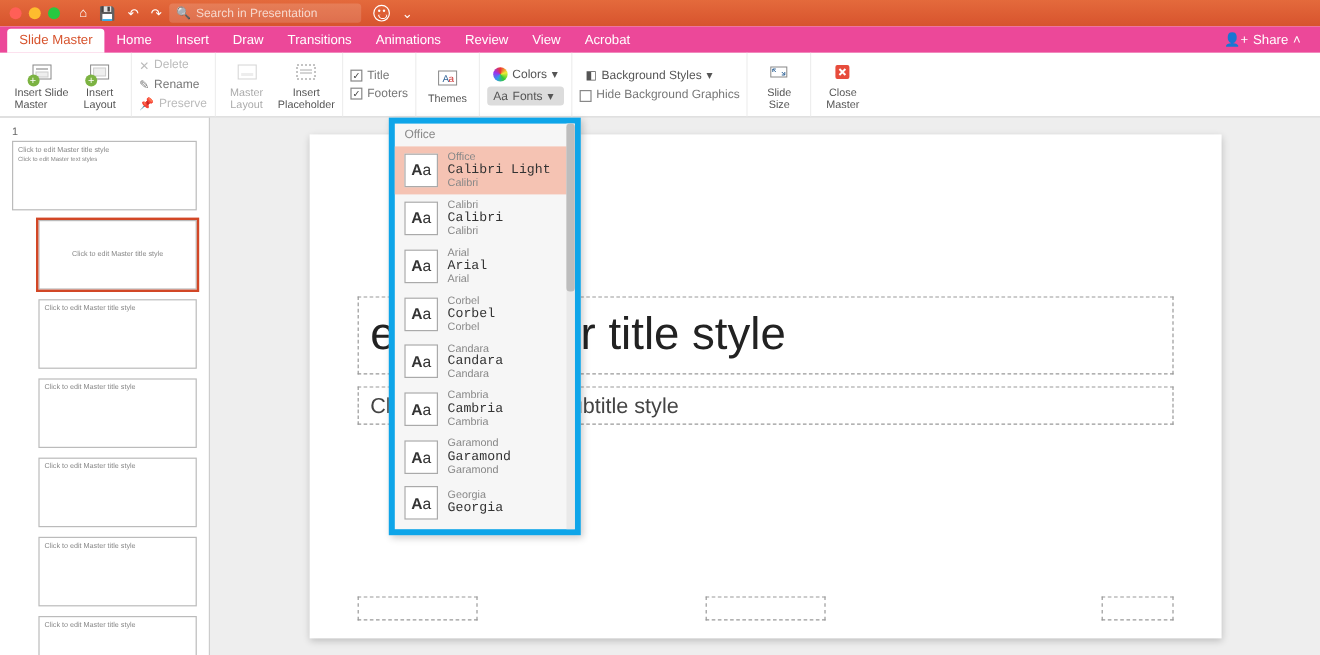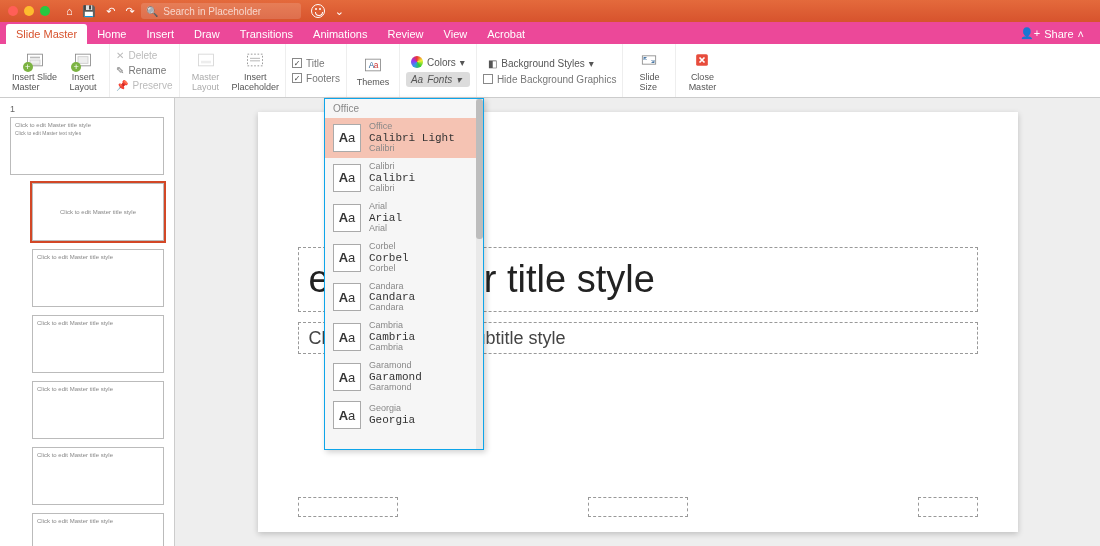--- a/index.html
+++ b/index.html
@@ -28,40 +28,40 @@
 .ribbon{height:54px;background:#fff;border-bottom:1px solid #ccc;display:flex;align-items:stretch;padding:0 6px;}
 .grp{display:flex;flex-direction:column;align-items:center;justify-content:center;padding:0 6px;border-right:1px solid #eee;}
 .grp:last-child{border-right:none;}
 .bigbtn{display:flex;flex-direction:column;align-items:center;gap:2px;font-size:9px;color:#555;min-width:40px;}
 .ico{width:20px;height:20px;display:flex;align-items:center;justify-content:center;}
 .ico svg{width:20px;height:20px;}
 .mini{font-size:10px;color:#777;display:flex;align-items:center;gap:4px;padding:1px 0;}
 .mini.dis{color:#bbb;}
 .chk{width:10px;height:10px;border:1px solid #888;display:inline-flex;align-items:center;justify-content:center;font-size:8px;color:#444;}
 .rowbtn{display:flex;align-items:flex-end;gap:4px;font-size:10px;color:#555;padding:2px 5px;border-radius:3px;}
-.rowbtn.open{background:#dcdcdc;font-style:italic;}
+.rowbtn.open{background:#dcdcdc;}
 .col-stack{display:flex;flex-direction:column;gap:2px;}
 
 
 .work{display:flex;height:448px;}
 .thumbs{width:175px;border-right:1px solid #ccc;overflow-y:auto;padding:6px 10px;font-size:7px;color:#888;}
 .num{font-size:9px;color:#666;margin-bottom:3px;}
 .th{border:1px solid #bbb;background:#fff;margin-bottom:8px;padding:4px;height:58px;position:relative;}
 .th.sub{margin-left:22px;}
 .th.sel{outline:2px solid #d24726;outline-offset:0;}
 .th .tt{font-size:6px;color:#888;}
 .canvas{flex:1;background:#eee;display:flex;align-items:center;justify-content:center;position:relative;}
 .slide{width:760px;height:420px;background:#fff;box-shadow:0 2px 6px rgba(0,0,0,.2);position:relative;}
 .ph{position:absolute;border:1px dashed #999;}
 .titlebox{left:40px;right:40px;top:135px;height:65px;font-size:38px;display:flex;align-items:center;padding-left:10px;color:#222;}
 .subbox{left:40px;right:40px;top:210px;height:32px;font-size:18px;padding-left:10px;display:flex;align-items:center;color:#444;}
 .footbox{left:40px;right:40px;bottom:15px;height:20px;}
 
 
-.dd{position:absolute;top:0;left:0;width:160px;background:#f6f6f6;border:1px solid #0ea5e9;box-shadow:2px 2px 6px rgba(0,0,0,.2);z-index:50;padding-bottom:16px;}
+.dd{position:absolute;top:0;left:0;width:160px;background:#f6f6f6;border:5px solid #0ea5e9;box-shadow:2px 2px 6px rgba(0,0,0,.2);z-index:50;padding-bottom:4px;}
 .dd-head{font-size:10px;color:#888;padding:4px 8px;}
 .dd-item{display:flex;align-items:center;gap:8px;padding:4px 8px;cursor:pointer;}
 .dd-item.sel{background:#f5c3b3;}
 .aa{width:28px;height:28px;border:1px solid #aaa;background:#fff;display:flex;align-items:center;justify-content:center;font-size:13px;color:#333;}
 .aa .b{font-weight:600;}
 .finfo{display:flex;flex-direction:column;line-height:1.1;}
 .fhead{font-size:9px;color:#888;}
 .fmain{font-size:11px;color:#333;font-family:Liberation Mono, monospace;}
 .fsub{font-size:9px;color:#888;}
 .dd-wrap{position:absolute;left:324px;top:98px;}
@@ -79,21 +79,21 @@
   <div class="dot dg"></div>
   <div class="mac-icons">
     <span>⌂</span>
     <span>💾</span>
     <span>↶</span>
     <span>↷</span>
   </div>
   <div class="mac-right">
     <div class="search">
       <span>🔍</span>
-      <span style="opacity:.7">Search in Placeholder</span>
+      <span style="opacity:.7">Search in Presentation</span>
     </div>
     <div class="smile"></div>
     <span>⌄</span>
   </div>
 </div>
 
 <div class="tabs">
   <div class="tab active">Slide Master</div>
   <div class="tab">Home</div>
   <div class="tab">Insert</div>
@@ -232,21 +232,21 @@
     </div>
   </div>
   <div class="grp">
     <div class="bigbtn">
       <div class="ico">
           <svg viewBox="0 0 24 24">
             <rect x="4" y="7" width="16" height="10" fill="#fff" stroke="#888"></rect>
             <path d="M6 9l3 3M6 9l0 3M6 9l3 0M18 15l-3-3M18 15l0-3M18 15l-3 0" stroke="#369" fill="none"></path>
           </svg>
         </div>
-      <span style="white-space:pre-line;text-align:left">Slide
+      <span style="white-space:pre-line;text-align:center">Slide
 Size</span>
     </div>
   </div>
   <div class="grp">
     <div class="bigbtn">
       <div class="ico">
           <svg viewBox="0 0 24 24">
             <rect x="5" y="5" width="14" height="14" rx="2" fill="#e74c3c"></rect>
             <path d="M9 9l6 6M15 9l-6 6" stroke="#fff" stroke-width="2"></path>
           </svg>

